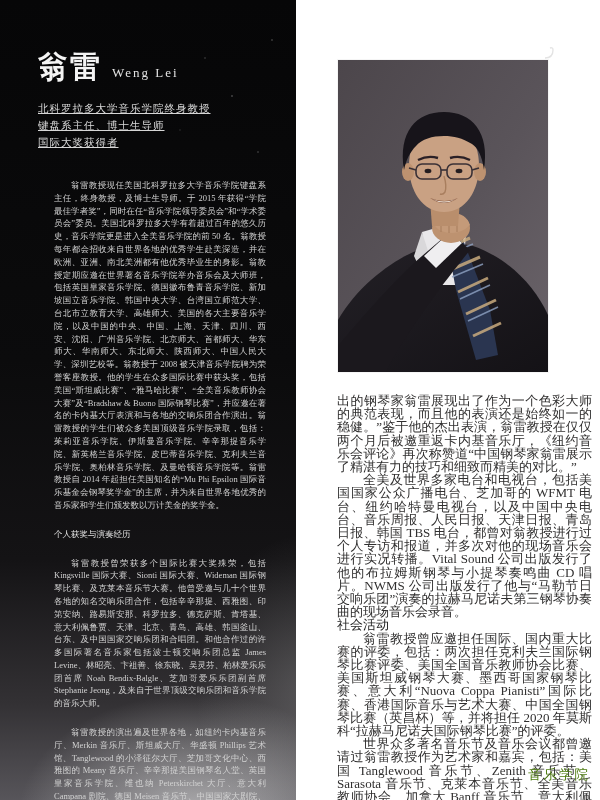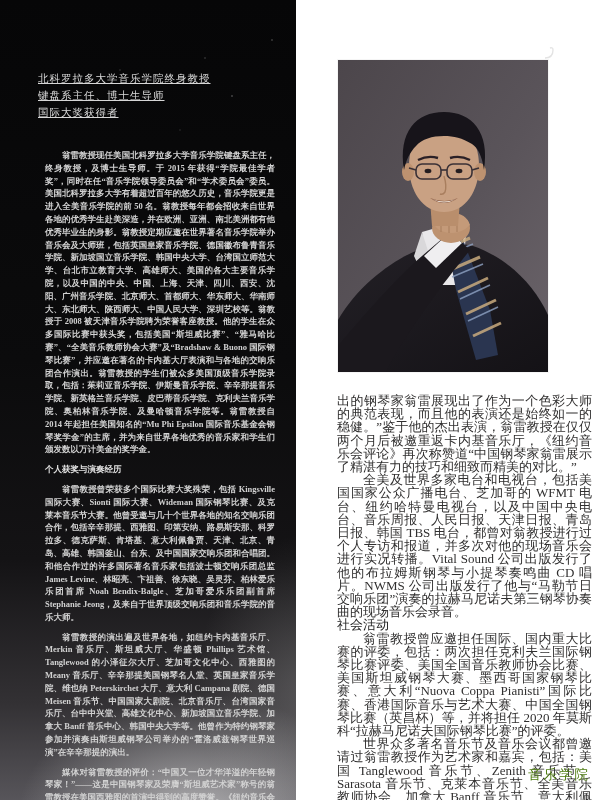--- a/index.html
+++ b/index.html
@@ -23,21 +23,21 @@
       radial-gradient(260px 180px at 66% 102%, rgba(238,238,238,.58), rgba(238,238,238,0) 68%),
       radial-gradient(160px 220px at 104% 86%, rgba(180,180,180,.28), rgba(180,180,180,0) 70%),
       linear-gradient(180deg,#060607 0%,#0b0b0c 45%,#141315 70%,#333134 88%,#57555a 100%);
   }
   .title-row{display:flex;align-items:baseline;gap:10px;}
   .name-cn{margin:0;font-size:30px;font-weight:bold;letter-spacing:2px;color:#f4f4f4;line-height:1;}
   .name-en{font-size:13px;letter-spacing:2px;color:#e3e3e3;}
   .subtitles{margin-top:18px;text-decoration:underline;}
   .subtitle{font-size:10.5px;line-height:17px;letter-spacing:1px;color:#dcdcdc;}
   .left-body{margin-top:28px;}
-  .left-body p{margin:7px;font-size:8.5px;line-height:12.8px;text-align:justify;text-indent:2em;color:#d2d2d2;font-weight:bold;}
+  .left-body p{margin:16px;font-size:8.5px;line-height:12.8px;text-align:justify;text-indent:2em;color:#d2d2d2;}
   .left-body p.heading{text-indent:0;color:#e2e2e2;}
 
   
   .photo-frame{position:absolute;left:338px;top:60px;width:210px;height:312px;overflow:hidden;
                box-shadow:0 0 0 1px rgba(0,0,0,0.04);}
   .photo-frame svg{display:block;}
   .corner-flourish{position:absolute;left:543px;top:46px;width:16px;height:16px;opacity:.5;}
 
   .right-body{position:absolute;left:337px;top:394px;width:255px;}
   .right-body p{margin:0;font-size:13px;line-height:13.2px;text-align:justify;text-indent:2em;color:#302f2f;}
@@ -47,20 +47,24 @@
   .footer-label{position:absolute;right:10px;bottom:16px;
     font-family:"Liberation Sans","DejaVu Sans",sans-serif;
     font-size:13.5px;letter-spacing:2px;color:#4d7c0f;}
 </style>
 </head>
 <body>
 
 <div class="page">
 
   <div class="left-col">
+    <div class="title-row">
+      <h1 class="name-cn">翁雷</h1>
+      <span class="name-en">Weng Lei</span>
+    </div>
     <div class="subtitles">
       <div class="subtitle">北科罗拉多大学音乐学院终身教授</div>
       <div class="subtitle">键盘系主任、博士生导师</div>
       <div class="subtitle">国际大奖获得者</div>
     </div>
     <div class="left-body">
       <p>翁雷教授现任美国北科罗拉多大学音乐学院键盘系主任，终身教授，及博士生导师。于 2015 年获得“学院最佳学者奖”，同时在任“音乐学院领导委员会”和“学术委员会”委员。美国北科罗拉多大学有着超过百年的悠久历史，音乐学院更是进入全美音乐学院的前 50 名。翁教授每年都会招收来自世界各地的优秀学生赴美深造，并在欧洲、亚洲、南北美洲都有他优秀毕业生的身影。翁教授定期应邀在世界著名音乐学院举办音乐会及大师班，包括英国皇家音乐学院、德国徽布鲁青音乐学院、新加坡国立音乐学院、韩国中央大学、台湾国立师范大学、台北市立教育大学、高雄师大、美国的各大主要音乐学院，以及中国的中央、中国、上海、天津、四川、西安、沈阳、广州音乐学院、北京师大、首都师大、华东师大、华南师大、东北师大、陕西师大、中国人民大学、深圳艺校等。翁教授于 2008 被天津音乐学院聘为荣誉客座教授。他的学生在众多国际比赛中获头奖，包括美国“斯坦威比赛”、“雅马哈比赛”、“全美音乐教师协会大赛”及“Bradshaw &amp; Buono 国际钢琴比赛”，并应邀在著名的卡内基大厅表演和与各地的交响乐团合作演出。翁雷教授的学生们被众多美国顶级音乐学院录取，包括：茱莉亚音乐学院、伊斯曼音乐学院、辛辛那提音乐学院、新英格兰音乐学院、皮巴蒂音乐学院、克利夫兰音乐学院、奥柏林音乐学院、及曼哈顿音乐学院等。翁雷教授自 2014 年起担任美国知名的“Mu Phi Epsilon 国际音乐基金会钢琴奖学金”的主席，并为来自世界各地优秀的音乐家和学生们颁发数以万计美金的奖学金。</p>
       <p class="heading">个人获奖与演奏经历</p>
       <p>翁雷教授曾荣获多个国际比赛大奖殊荣，包括 Kingsville 国际大赛、Sionti 国际大赛、Wideman 国际钢琴比赛、及克莱本音乐节大赛。他曾受邀与几十个世界各地的知名交响乐团合作，包括辛辛那提、西雅图、印第安纳、路易斯安那、科罗拉多、德克萨斯、肯塔基、意大利佩鲁贾、天津、北京、青岛、高雄、韩国釜山、台东、及中国国家交响乐团和合唱团。和他合作过的许多国际著名音乐家包括波士顿交响乐团总监 James Levine、林昭亮、卞祖善、徐东晓、吴灵芬、柏林爱乐乐团首席 Noah Bendix-Balgle、芝加哥爱乐乐团副首席 Stephanie Jeong，及来自于世界顶级交响乐团和音乐学院的音乐大师。</p>
       <p>翁雷教授的演出遍及世界各地，如纽约卡内基音乐厅、Merkin 音乐厅、斯坦威大厅、华盛顿 Phillips 艺术馆、Tanglewood 的小泽征尔大厅、芝加哥文化中心、西雅图的 Meany 音乐厅、辛辛那提美国钢琴名人堂、英国皇家音乐学院、维也纳 Peterskirchet 大厅、意大利 Campana 剧院、德国 Meisen 音乐节、中国国家大剧院、北京音乐厅、台湾国家音乐厅、台中中兴堂、高雄文化中心、新加坡国立音乐学院、加拿大 Banff 音乐中心、韩国中央大学等。他曾作为特约钢琴家参加并演奏由斯坦威钢琴公司举办的“霍洛威兹钢琴世界巡演”在辛辛那提的演出。</p>

